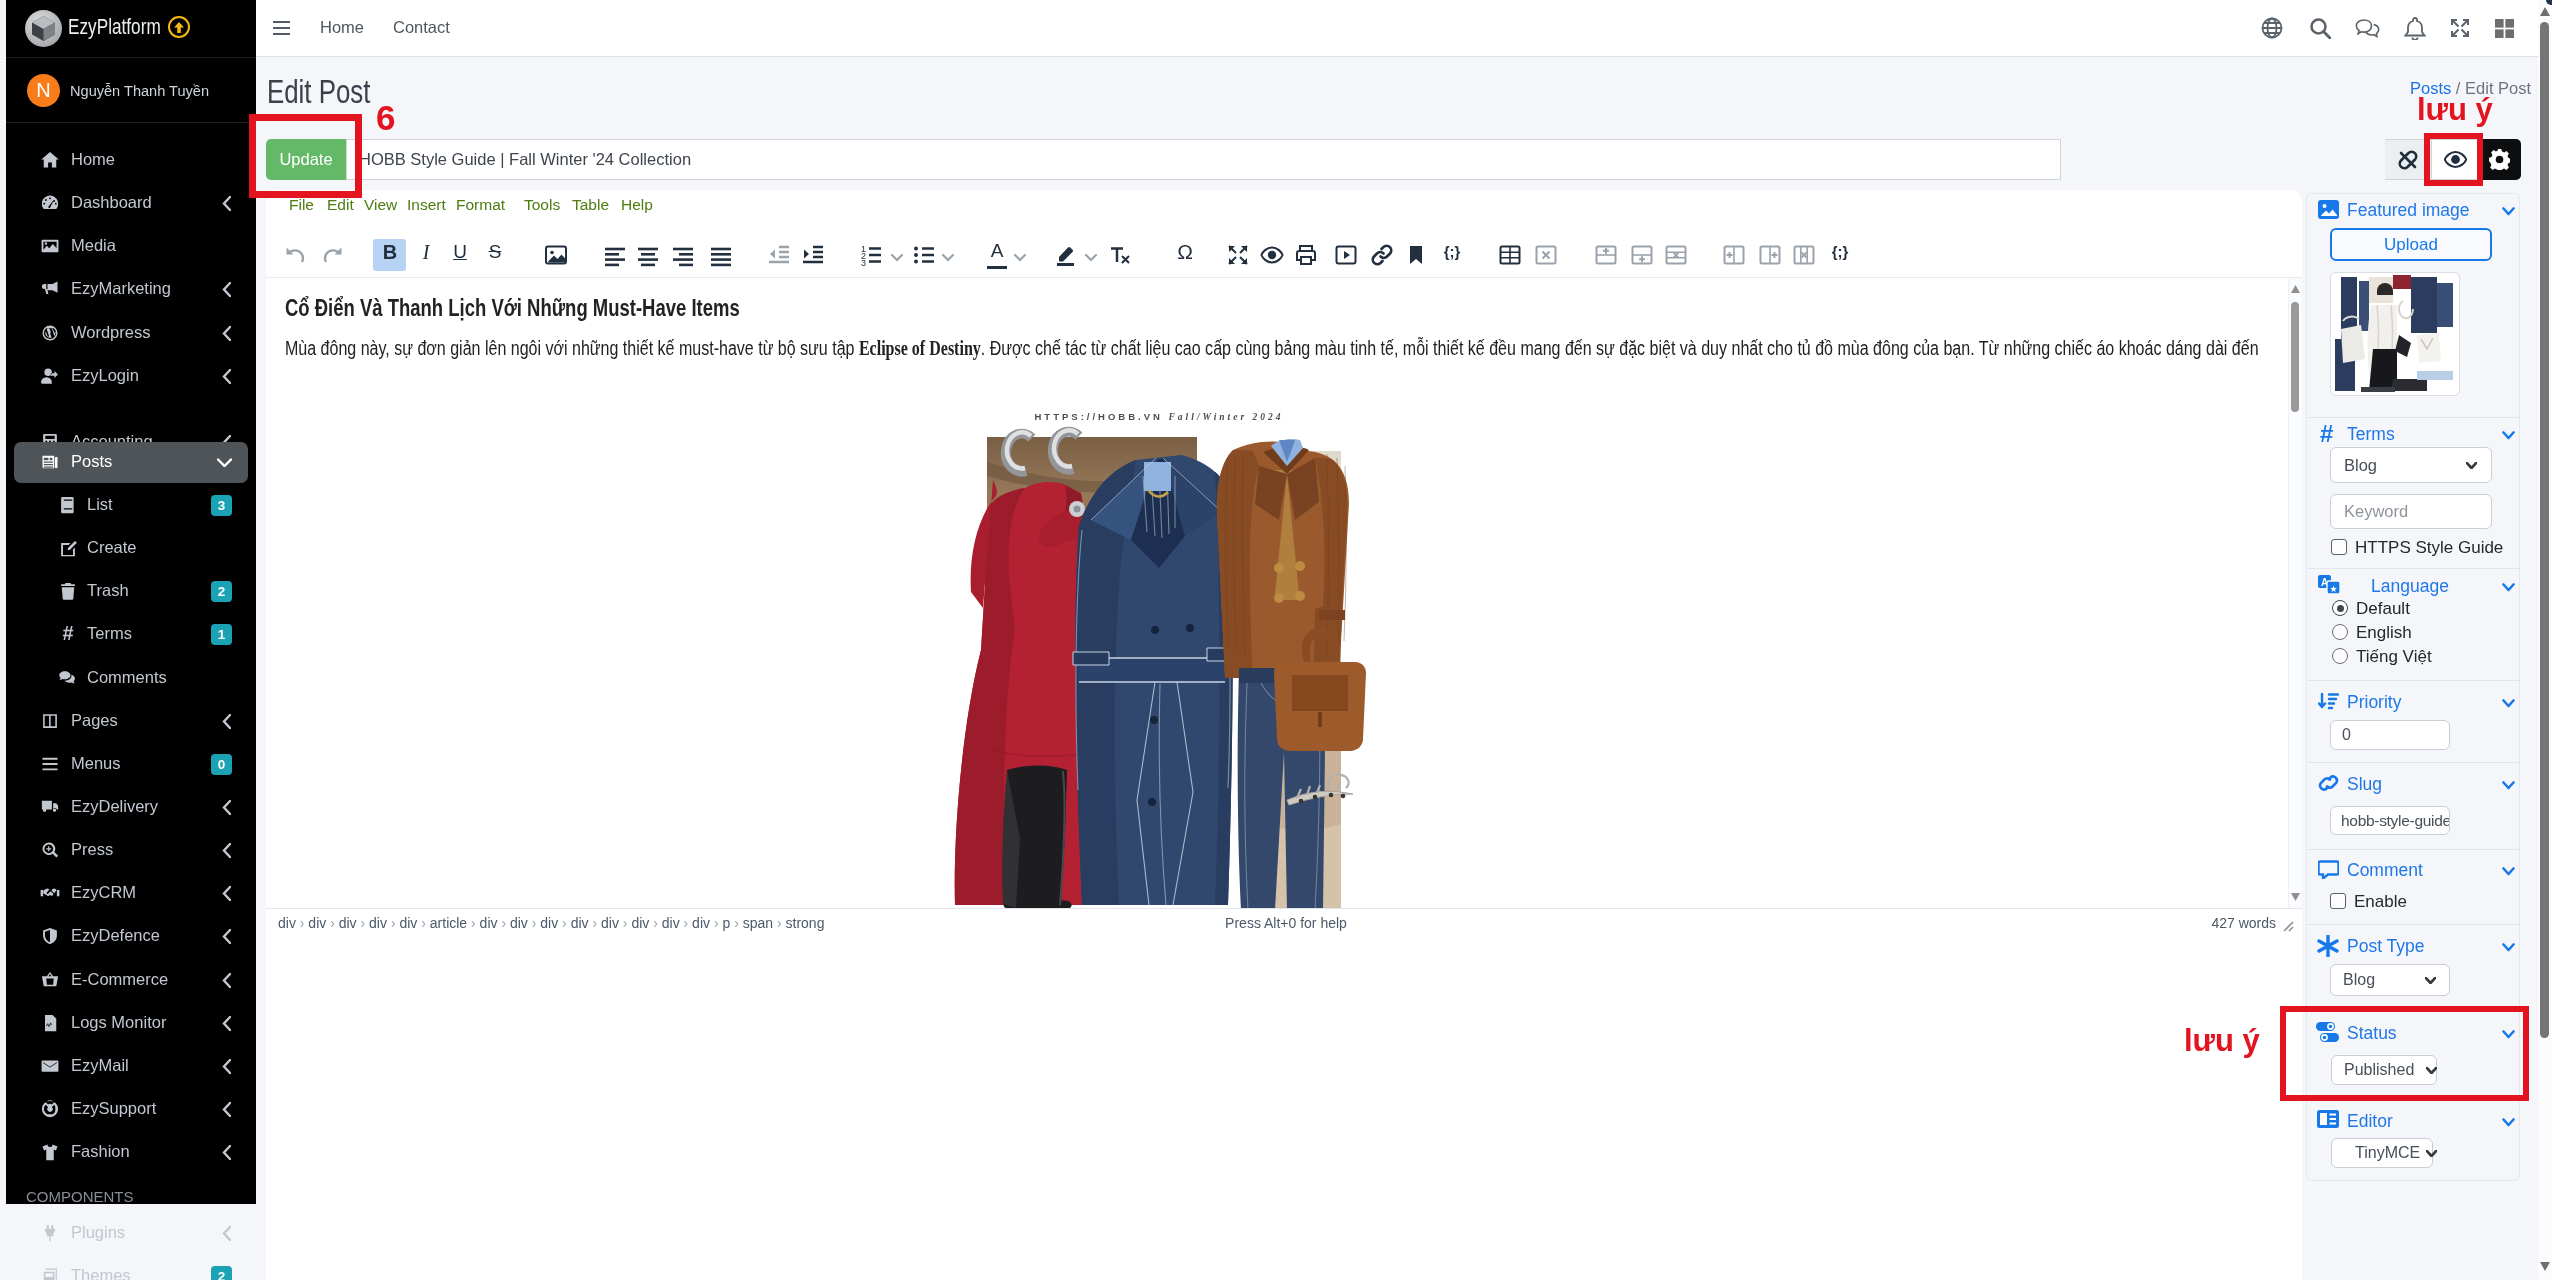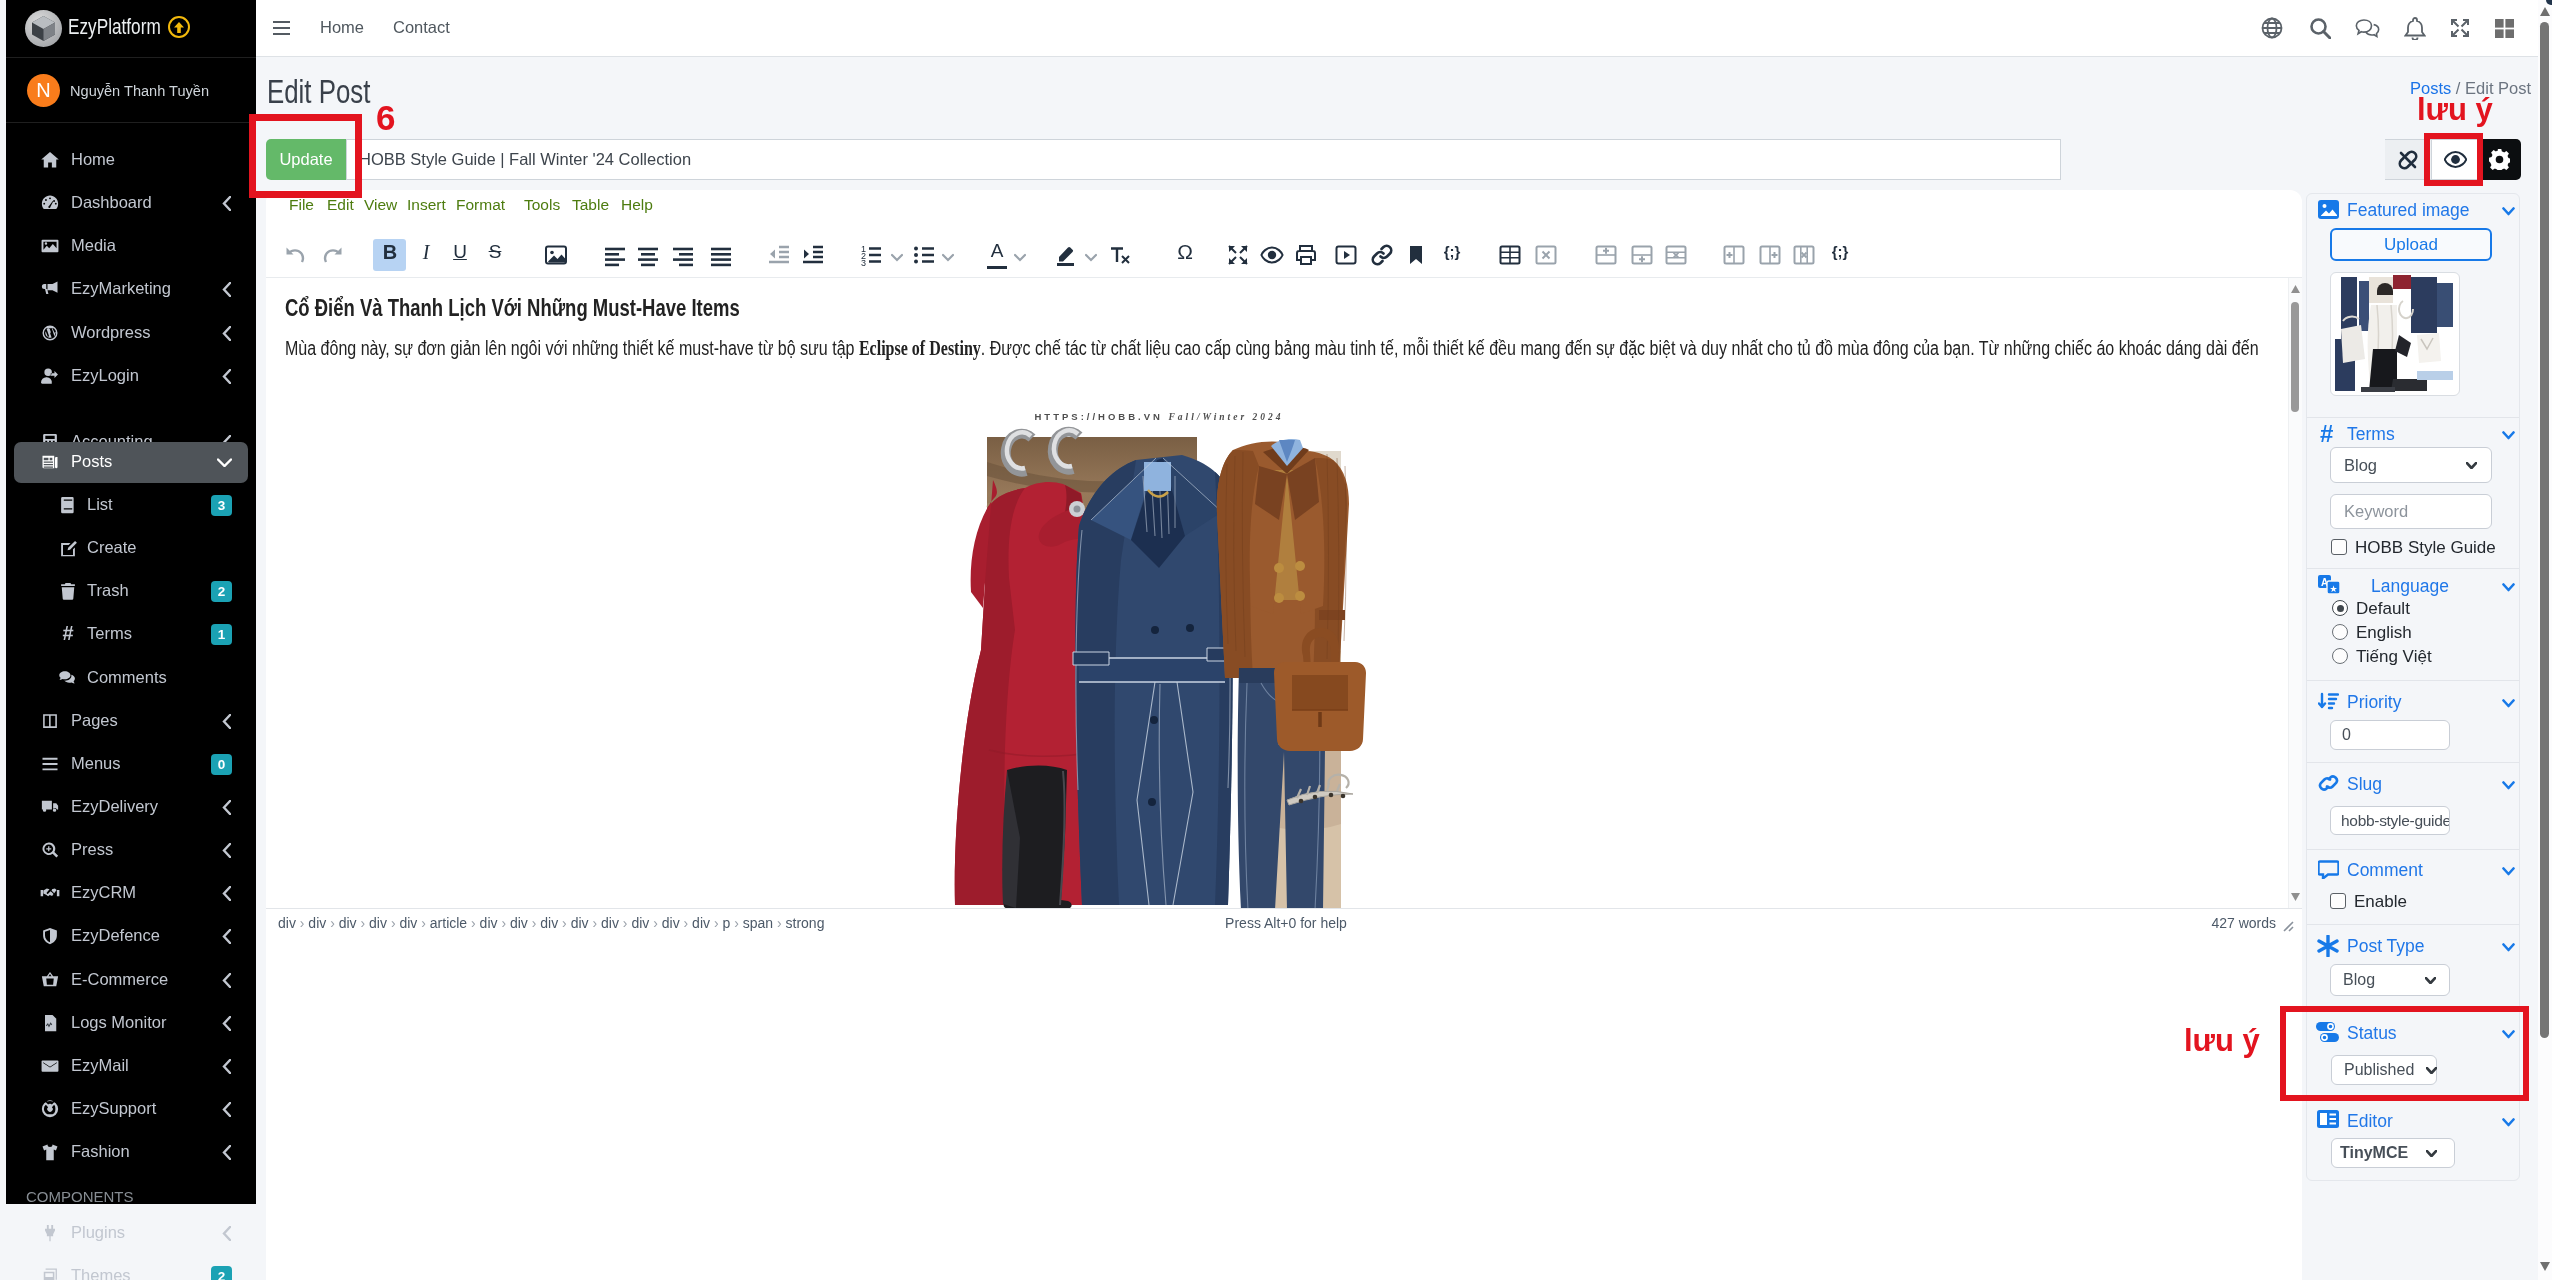--- a/index.html
+++ b/index.html
@@ -786,21 +786,21 @@
 <div class="shead" style="left:2347px;top:424px;">Terms</div>
 <svg class="abs" style="left:2502px;top:431px;" width="13" height="9" viewBox="0 0 13 9">
     <path d="M1.5 1.5 L6.5 7 L11.5 1.5" stroke="#1779e8" stroke-width="2.6" fill="none" stroke-linecap="round" stroke-linejoin="round"></path>
   </svg>
 <div class="ctl" style="left:2330px;top:447px;width:162px;height:36px;line-height:34px;padding-left:13px;">Blog</div>
 <svg class="abs" style="left:2466px;top:462px;" width="11" height="7" viewBox="0 0 11 7">
     <path d="M0 0 l5.5 6 5.5-6" stroke="#343a40" stroke-width="2.6" fill="none" stroke-linecap="round" stroke-linejoin="round"></path>
   </svg>
 <div class="ctl" style="left:2330px;top:494px;width:162px;height:35px;line-height:33px;padding-left:13px;color:#8d949c;">Keyword</div>
 <div class="abs" style="left:2331px;top:539px;width:16px;height:16px;border:1.7px solid #5a6066;border-radius:3px;background:#fdfdfd;"></div>
-<div class="clbl" style="left:2355px;top:538px;">HOBB Style Guide</div>
+<div class="clbl" style="left:2355px;top:538px;">HTTPS Style Guide</div>
 <div class="abs" style="left:2307px;top:568px;width:212px;height:1px;background:#e2e5ea;"></div>
 <svg class="abs" style="left:2318px;top:575px;" width="22" height="19" viewBox="0 0 22 19">
     <rect x="0" y="0" width="13" height="13" rx="2" fill="#1779e8"></rect>
     <text x="6.5" y="10.5" font-size="10" fill="#fff" text-anchor="middle" font-family="Liberation Sans" font-weight="bold">A</text>
     <rect x="9" y="6" width="13" height="13" rx="2" fill="#1779e8" stroke="#f4f6f9" stroke-width="1.4"></rect>
     <text x="15.5" y="16.5" font-size="9" fill="#fff" text-anchor="middle" font-family="Liberation Sans">★</text>
   </svg>
 <div class="shead" style="left:2347px;top:576px;margin-left:24px;">Language</div>
 <svg class="abs" style="left:2502px;top:583px;" width="13" height="9" viewBox="0 0 13 9">
     <path d="M1.5 1.5 L6.5 7 L11.5 1.5" stroke="#1779e8" stroke-width="2.6" fill="none" stroke-linecap="round" stroke-linejoin="round"></path>
@@ -874,21 +874,21 @@
   </svg>
 <svg class="abs" style="left:2317px;top:1110px;" width="22" height="18" viewBox="0 0 22 18">
     <rect x="0" y="0" width="22" height="18" rx="2.5" fill="#1779e8"></rect>
     <rect x="3" y="3" width="7" height="12" fill="#fff"></rect>
     <path d="M12.5 4.5 h6.5 M12.5 9 h6.5 M12.5 13.5 h6.5" stroke="#fff" stroke-width="2"></path>
   </svg>
 <div class="shead" style="left:2347px;top:1111px;">Editor</div>
 <svg class="abs" style="left:2502px;top:1118px;" width="13" height="9" viewBox="0 0 13 9">
     <path d="M1.5 1.5 L6.5 7 L11.5 1.5" stroke="#1779e8" stroke-width="2.6" fill="none" stroke-linecap="round" stroke-linejoin="round"></path>
   </svg>
-<div class="ctl" style="left:2331px;top:1138px;width:124px;height:30px;line-height:28px;padding-left:8px;font-size:16px;font-weight:bold;">TinyMCE</div>
+<div class="ctl" style="left:2331px;top:1138px;width:102px;height:30px;line-height:28px;padding-left:23px;font-size:16px;">TinyMCE</div>
 <svg class="abs" style="left:2426px;top:1150px;" width="11" height="7" viewBox="0 0 11 7">
     <path d="M0 0 l5.5 6 5.5-6" stroke="#343a40" stroke-width="2.6" fill="none" stroke-linecap="round" stroke-linejoin="round"></path>
   </svg>
 <div class="abs" style="left:2538px;top:0;width:14px;height:1280px;background:#fcfcfd;z-index:50;"></div>
 <svg class="abs" style="left:2540px;top:7px;z-index:51;" width="10" height="9" viewBox="0 0 10 9">
     <path d="M5 0 L10 9 H0 Z" fill="#6f6f6f"></path>
   </svg>
 <svg class="abs" style="left:2540px;top:1262px;z-index:51;" width="10" height="9" viewBox="0 0 10 9">
     <path d="M5 9 L10 0 H0 Z" fill="#6f6f6f"></path>
   </svg>

